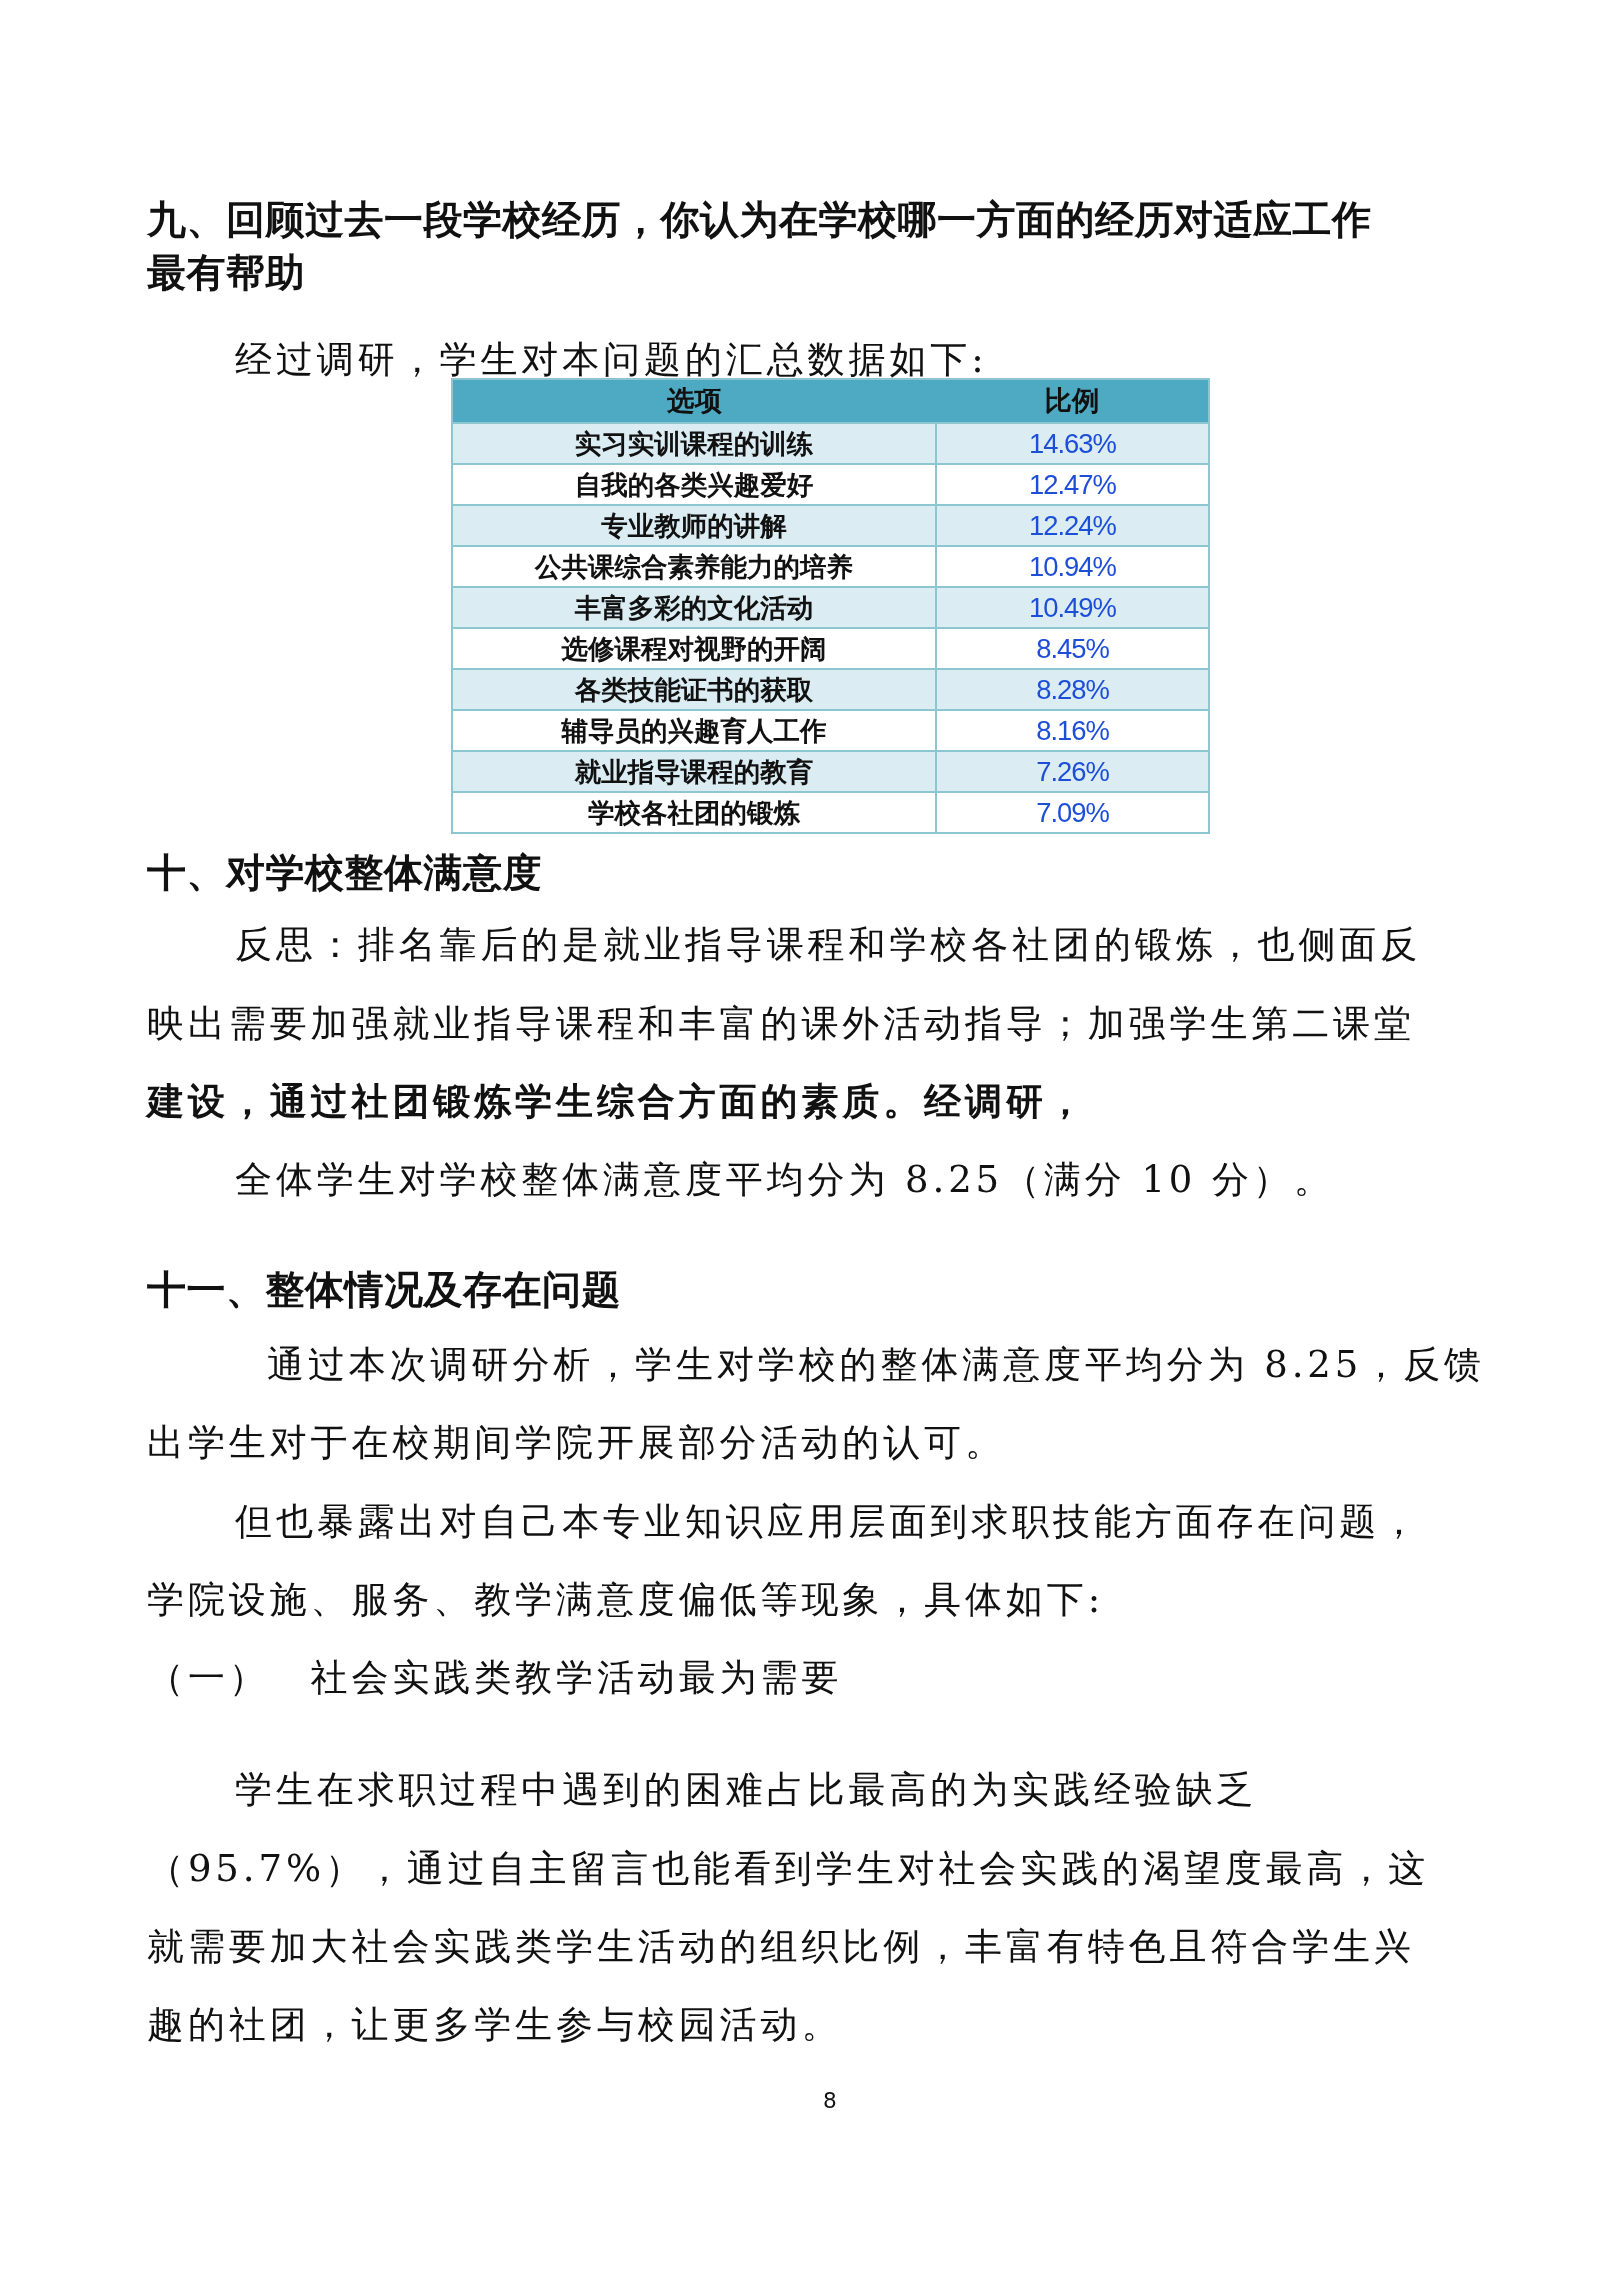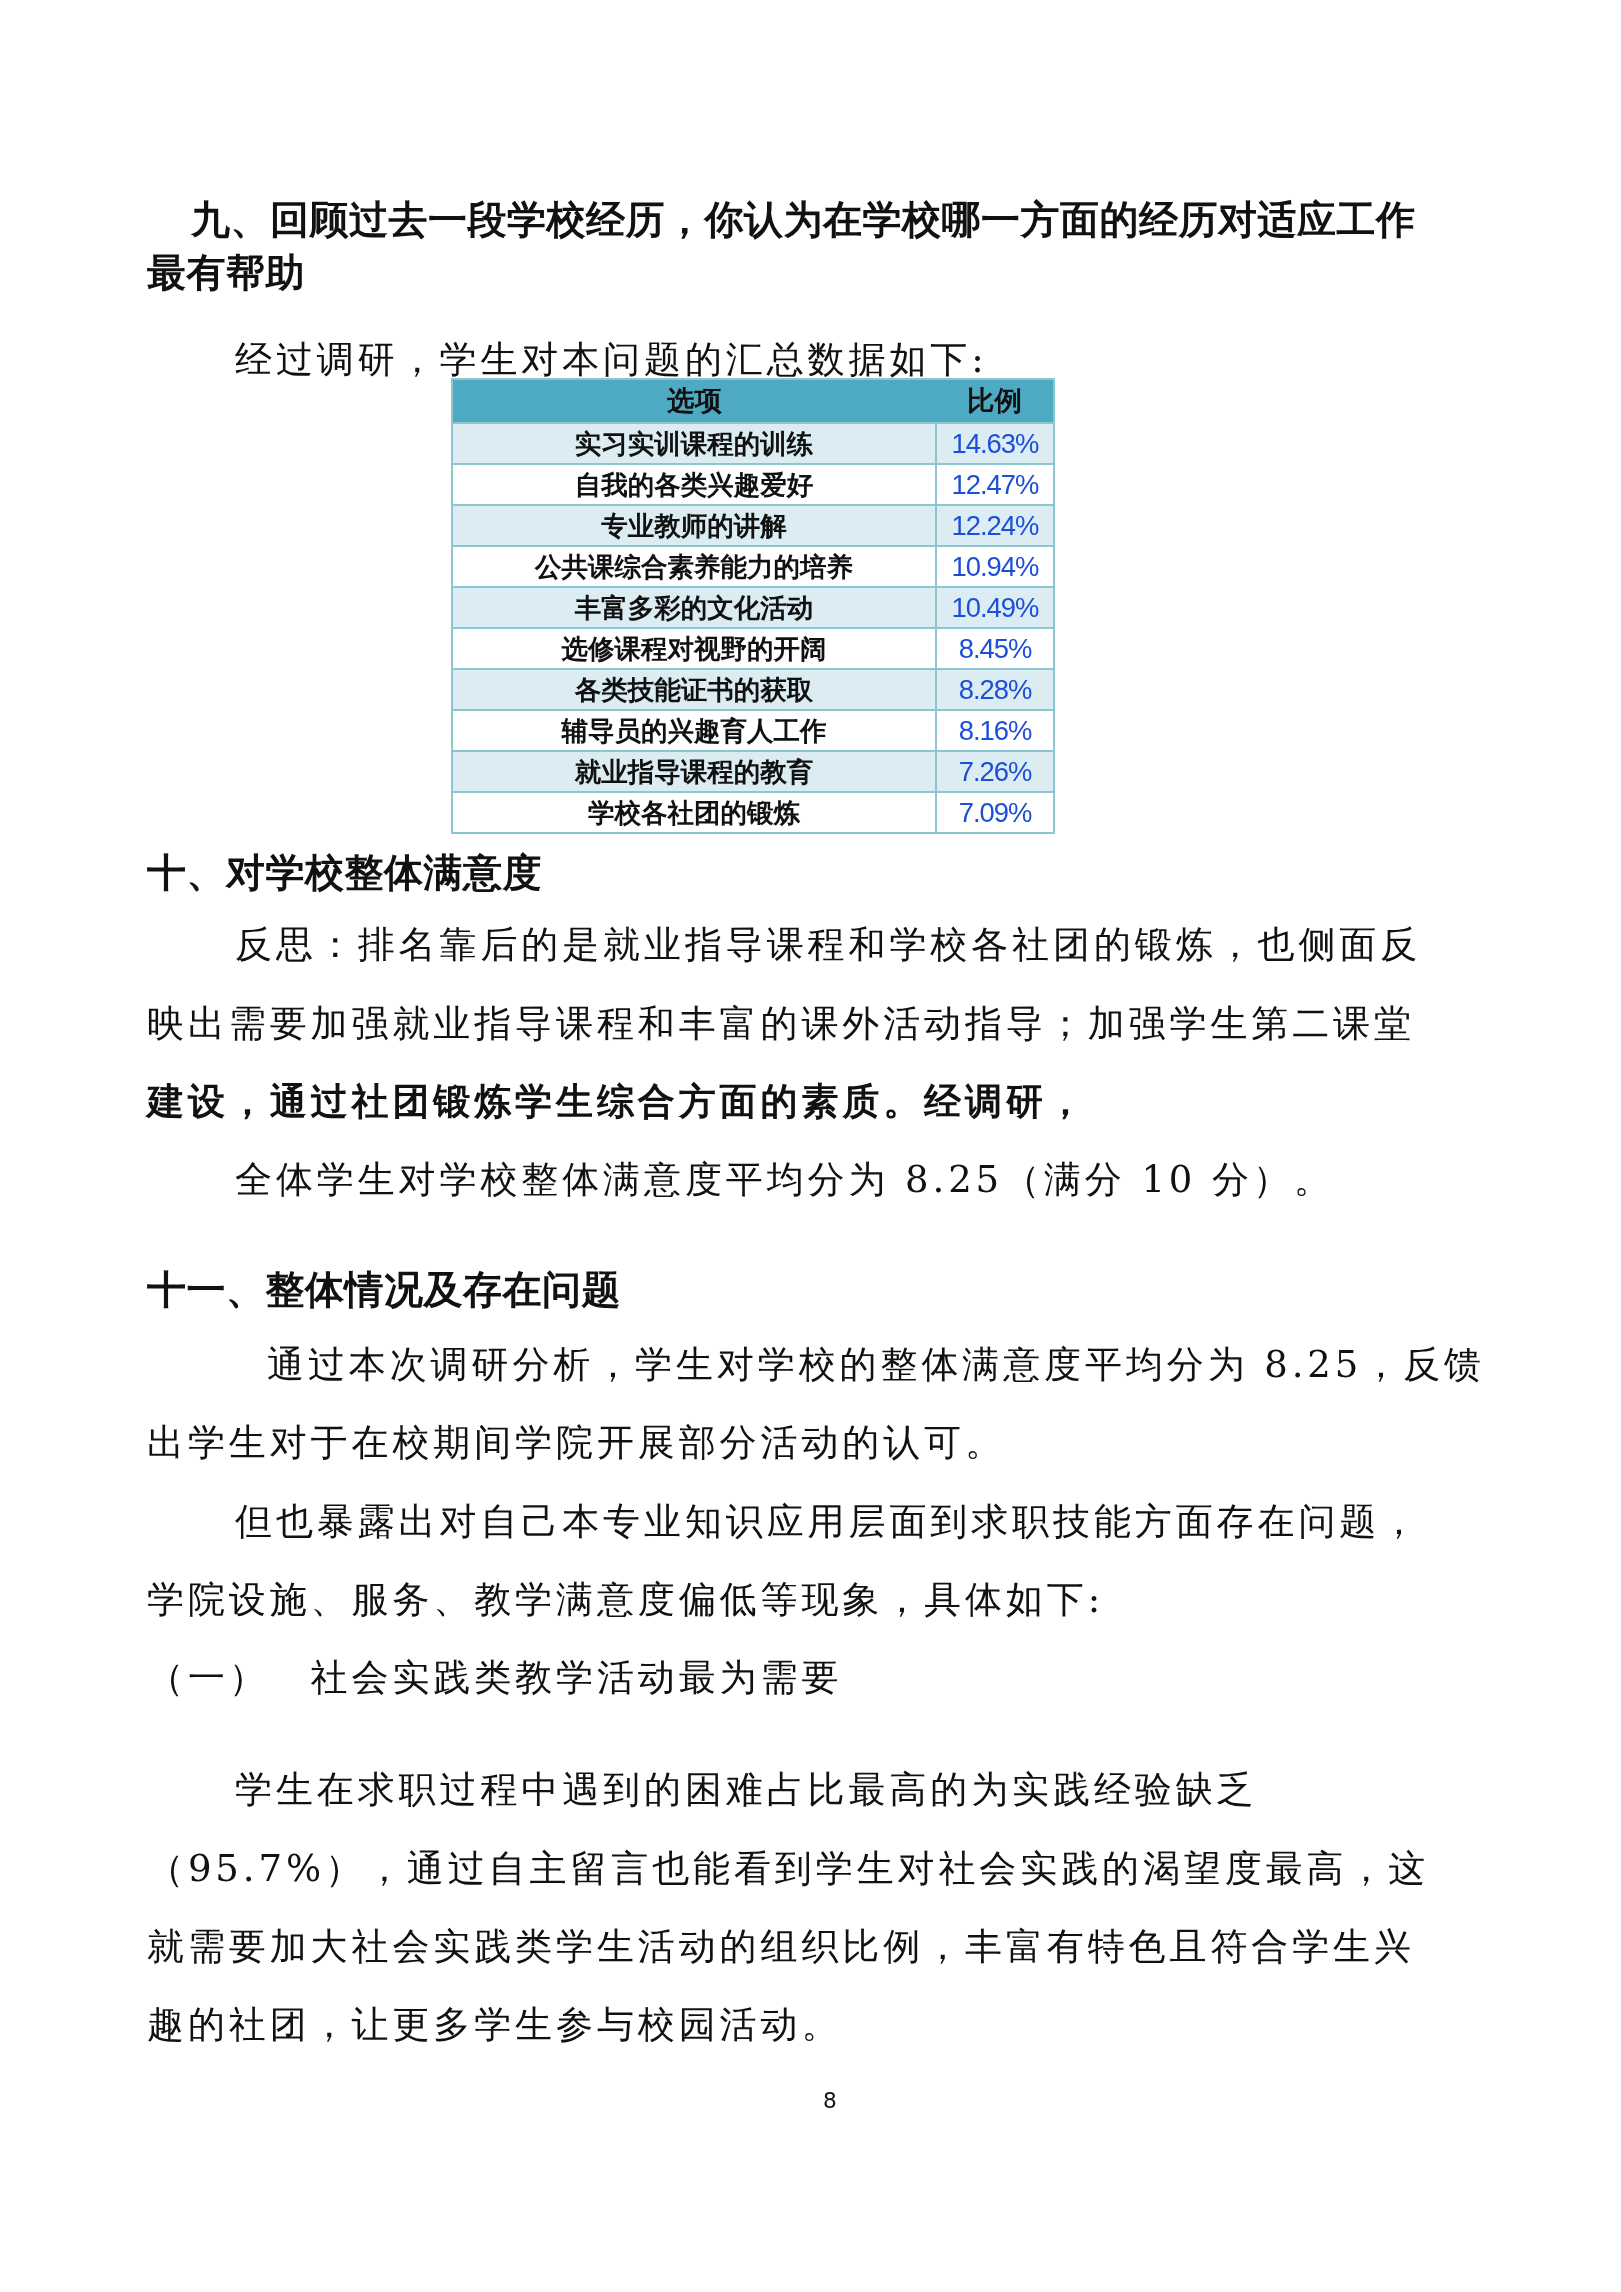--- a/index.html
+++ b/index.html
@@ -10,21 +10,21 @@
   .abs { position: absolute; }
   .h-title {
     font-family: "DejaVu Sans", sans-serif; font-weight: bold;
     font-size: 39px; line-height: 51px; letter-spacing: 0.5px;
   }
   .para {
     font-family: "DejaVu Serif", "Liberation Serif", serif;
     font-size: 37px; letter-spacing: 3.9px; line-height: 39px; white-space: nowrap;
   }
   table.data {
-    position: absolute; left: 451px; top: 378px; width: 604px;
+    position: absolute; left: 451px; top: 378px; width: 759px;
     border-collapse: collapse; border: 2.9px solid #8cc6d0;
     font-family: "DejaVu Sans", sans-serif;
     padding-left: 8px;
   }
   table.data th {
     background: #4ea9c2; height: 42px; font-size: 27.4px; font-weight: bold;
     color: #111; padding: 0; border-bottom: 2.9px solid #8cc6d0;
   }
   table.data td {
     height: 39px; font-size: 26.5px; padding: 0; text-align: center;
@@ -32,21 +32,21 @@
   }
   table.data td.opt { font-weight: bold; border-right: 2px solid #8cc6d0; width: 482px; }
   table.data td.val { font-family: "Liberation Sans", sans-serif; font-size: 27.4px; letter-spacing: -1px; color: #1d4ed8; }
   table.data tr.odd td { background: #dbedf3; }
   table.data tr.even td { background: #ffffff; }
   .page-num { font-family: "DejaVu Sans", sans-serif; font-size: 21.6px; }
 </style>
 </head>
 <body>
 
-<div class="abs h-title" style="left:147px; top:194px;margin-left:44px;">九、回顾过去一段学校经历，你认为在学校哪一方面的经历对适应工作</div>
+<div class="abs h-title" style="left:147px; top:194px;">九、回顾过去一段学校经历，你认为在学校哪一方面的经历对适应工作</div>
 <div class="abs h-title" style="left:147px; top:247px;">最有帮助</div>
 <div class="abs para" style="left:235px; top:340px;">经过调研，学生对本问题的汇总数据如下:</div>
 
 <table class="data">
   <thead>
     <tr>
       <th>选项</th>
       <th>比例</th>
     </tr>
   </thead>

